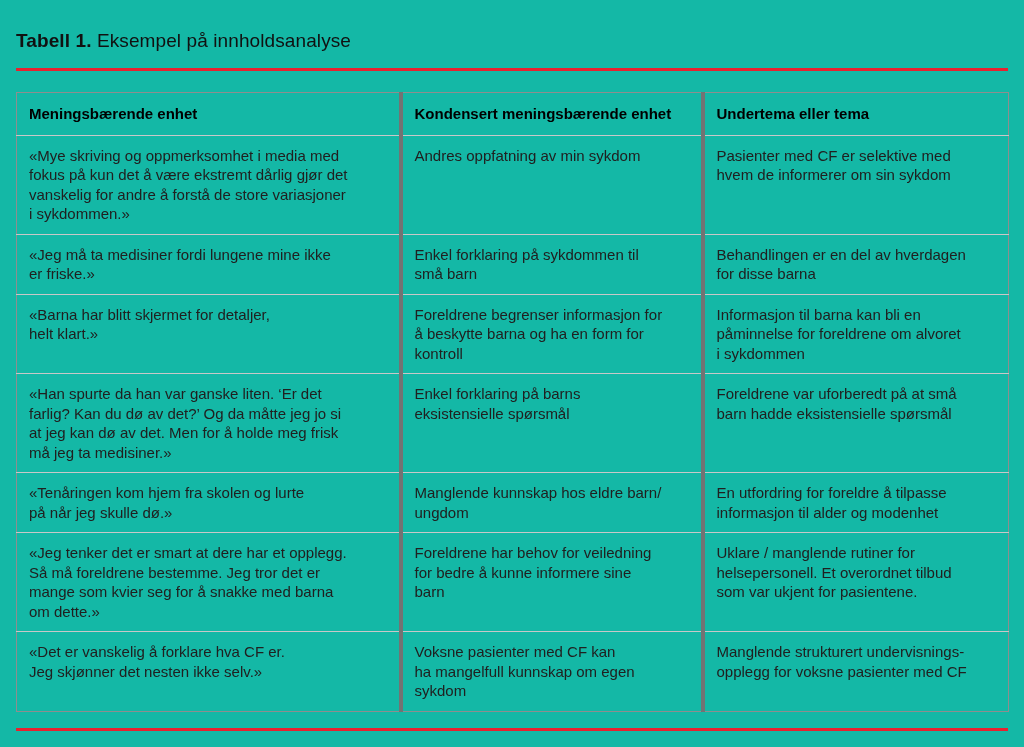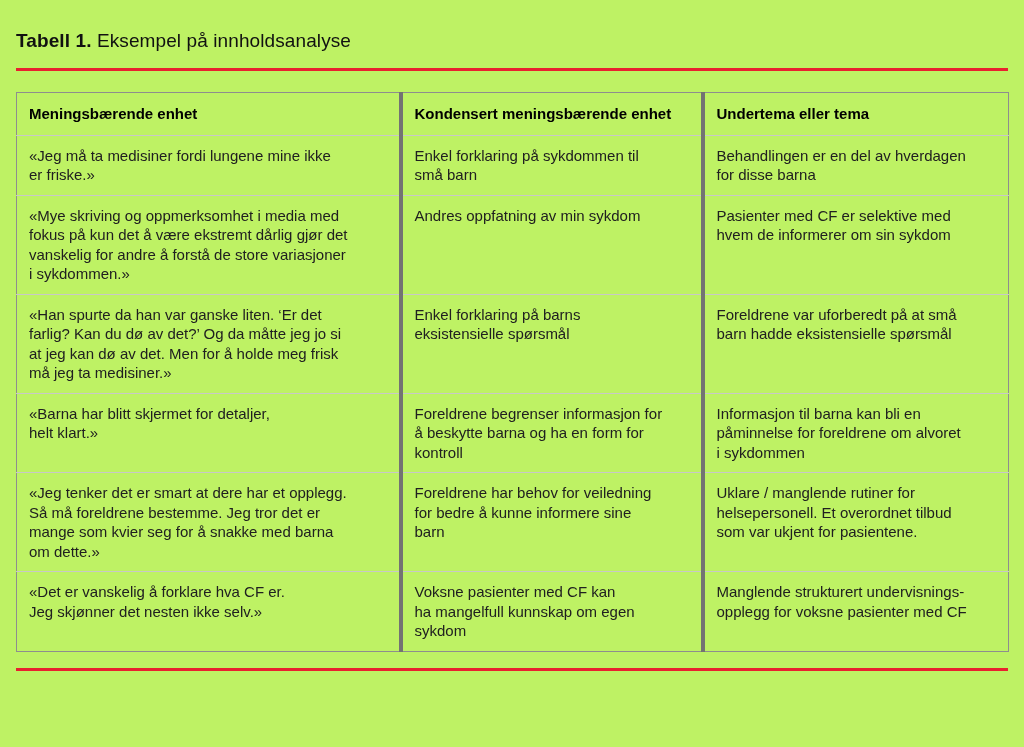--- a/index.html
+++ b/index.html
@@ -7,21 +7,21 @@
     padding: 0;
     background: #ffffff;
     font-family: "Liberation Sans", "DejaVu Sans", sans-serif;
     color: #1a1a1a;
   }
   .page {
     width: 1024px;
     height: 747px;
     box-sizing: border-box;
     padding: 0 16px;
-    background: #bef264;
+    background: #14b8a6;
   }
   .caption {
     margin: 0;
     padding-top: 30px;
     font-size: 19px;
     font-weight: normal;
     color: #111111;
     letter-spacing: 0.1px;
   }
   .caption strong { font-weight: 700; }
@@ -81,55 +81,63 @@
     </colgroup>
     <thead>
       <tr>
           <th>Meningsbærende enhet</th>
           <th>Kondensert meningsbærende enhet</th>
           <th>Undertema eller tema</th>
         </tr>
     </thead>
     <tbody>
         <tr>
+          <td>«Mye skriving og oppmerksomhet i media med
+fokus på kun det å være ekstremt dårlig gjør det
+vanskelig for andre å forstå de store variasjoner
+i sykdommen.»</td>
+          <td>Andres oppfatning av min sykdom</td>
+          <td>Pasienter med CF er selektive med
+hvem de informerer om sin sykdom</td>
+        </tr>
+        <tr>
           <td>«Jeg må ta medisiner fordi lungene mine ikke
 er friske.»</td>
           <td>Enkel forklaring på sykdommen til
 små barn</td>
           <td>Behandlingen er en del av hverdagen
 for disse barna</td>
         </tr>
         <tr>
-          <td>«Mye skriving og oppmerksomhet i media med
-fokus på kun det å være ekstremt dårlig gjør det
-vanskelig for andre å forstå de store variasjoner
-i sykdommen.»</td>
-          <td>Andres oppfatning av min sykdom</td>
-          <td>Pasienter med CF er selektive med
-hvem de informerer om sin sykdom</td>
+          <td>«Barna har blitt skjermet for detaljer,
+helt klart.»</td>
+          <td>Foreldrene begrenser informasjon for
+å beskytte barna og ha en form for
+kontroll</td>
+          <td>Informasjon til barna kan bli en
+påminnelse for foreldrene om alvoret
+i sykdommen</td>
         </tr>
         <tr>
           <td>«Han spurte da han var ganske liten. ‘Er det
 farlig? Kan du dø av det?’ Og da måtte jeg jo si
 at jeg kan dø av det. Men for å holde meg frisk
 må jeg ta medisiner.»</td>
           <td>Enkel forklaring på barns
 eksistensielle spørsmål</td>
           <td>Foreldrene var uforberedt på at små
 barn hadde eksistensielle spørsmål</td>
         </tr>
         <tr>
-          <td>«Barna har blitt skjermet for detaljer,
-helt klart.»</td>
-          <td>Foreldrene begrenser informasjon for
-å beskytte barna og ha en form for
-kontroll</td>
-          <td>Informasjon til barna kan bli en
-påminnelse for foreldrene om alvoret
-i sykdommen</td>
+          <td>«Tenåringen kom hjem fra skolen og lurte
+på når jeg skulle dø.»</td>
+          <td>Manglende kunnskap hos eldre barn/
+ungdom</td>
+          <td>En utfordring for foreldre å tilpasse
+informasjon til alder og modenhet</td>
         </tr>
         <tr>
           <td>«Jeg tenker det er smart at dere har et opplegg.
 Så må foreldrene bestemme. Jeg tror det er
 mange som kvier seg for å snakke med barna
 om dette.»</td>
           <td>Foreldrene har behov for veiledning
 for bedre å kunne informere sine
 barn</td>
           <td>Uklare / manglende rutiner for

